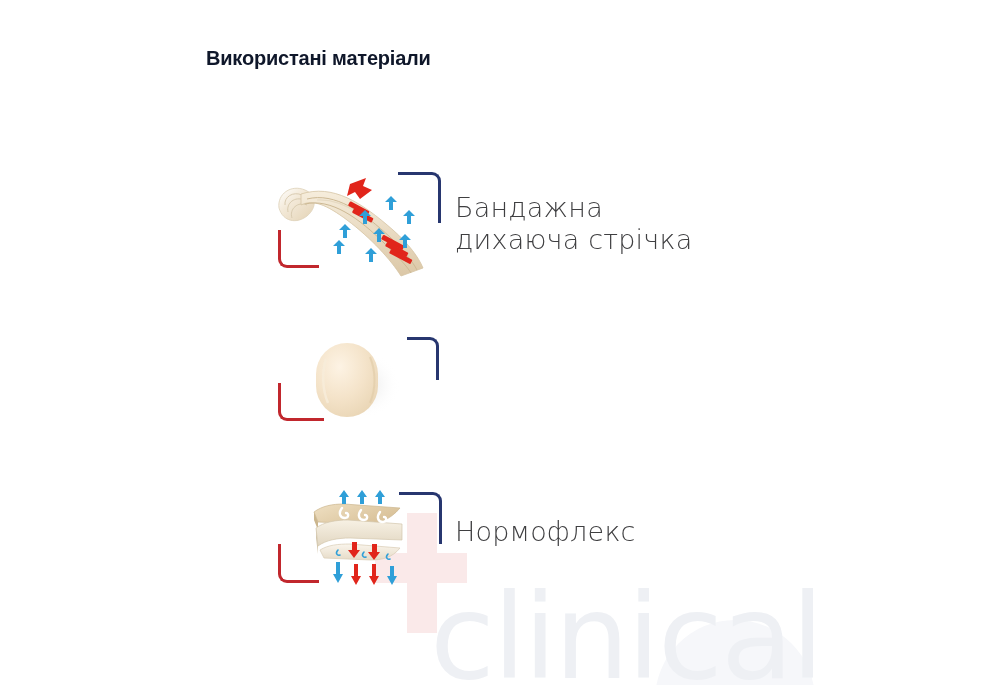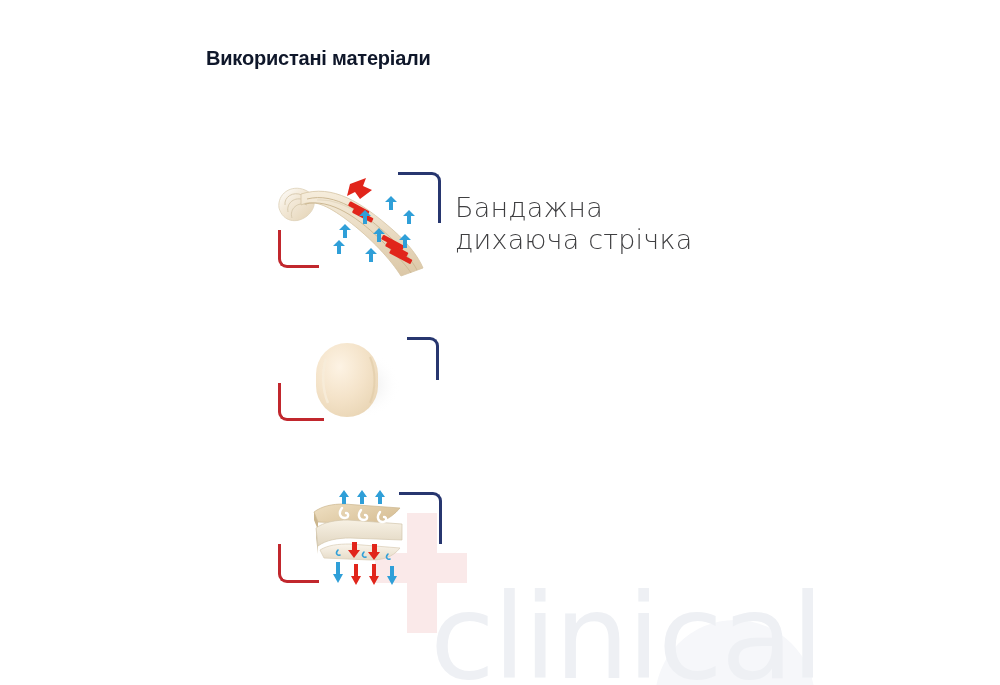--- a/index.html
+++ b/index.html
@@ -280,13 +280,14 @@
         <polygon points="32,74 36,74 36,86 39,86 34,95 29,86 32,86" fill="#2f9fd8"></polygon>
         <polygon points="50,76 54,76 54,88 57,88 52,97 47,88 50,88" fill="#e1251b"></polygon>
         <polygon points="68,76 72,76 72,88 75,88 70,97 65,88 68,88" fill="#e1251b"></polygon>
         <polygon points="86,78 90,78 90,88 93,88 88,97 83,88 86,88" fill="#2f9fd8"></polygon>
       </g>
     </svg>
   </div>
 
   <div class="bracket-navy"></div>
   <div class="bracket-red"></div>
+  <div class="feature-label">Нормофлекс</div>
 </div>
 
 </body></html>

